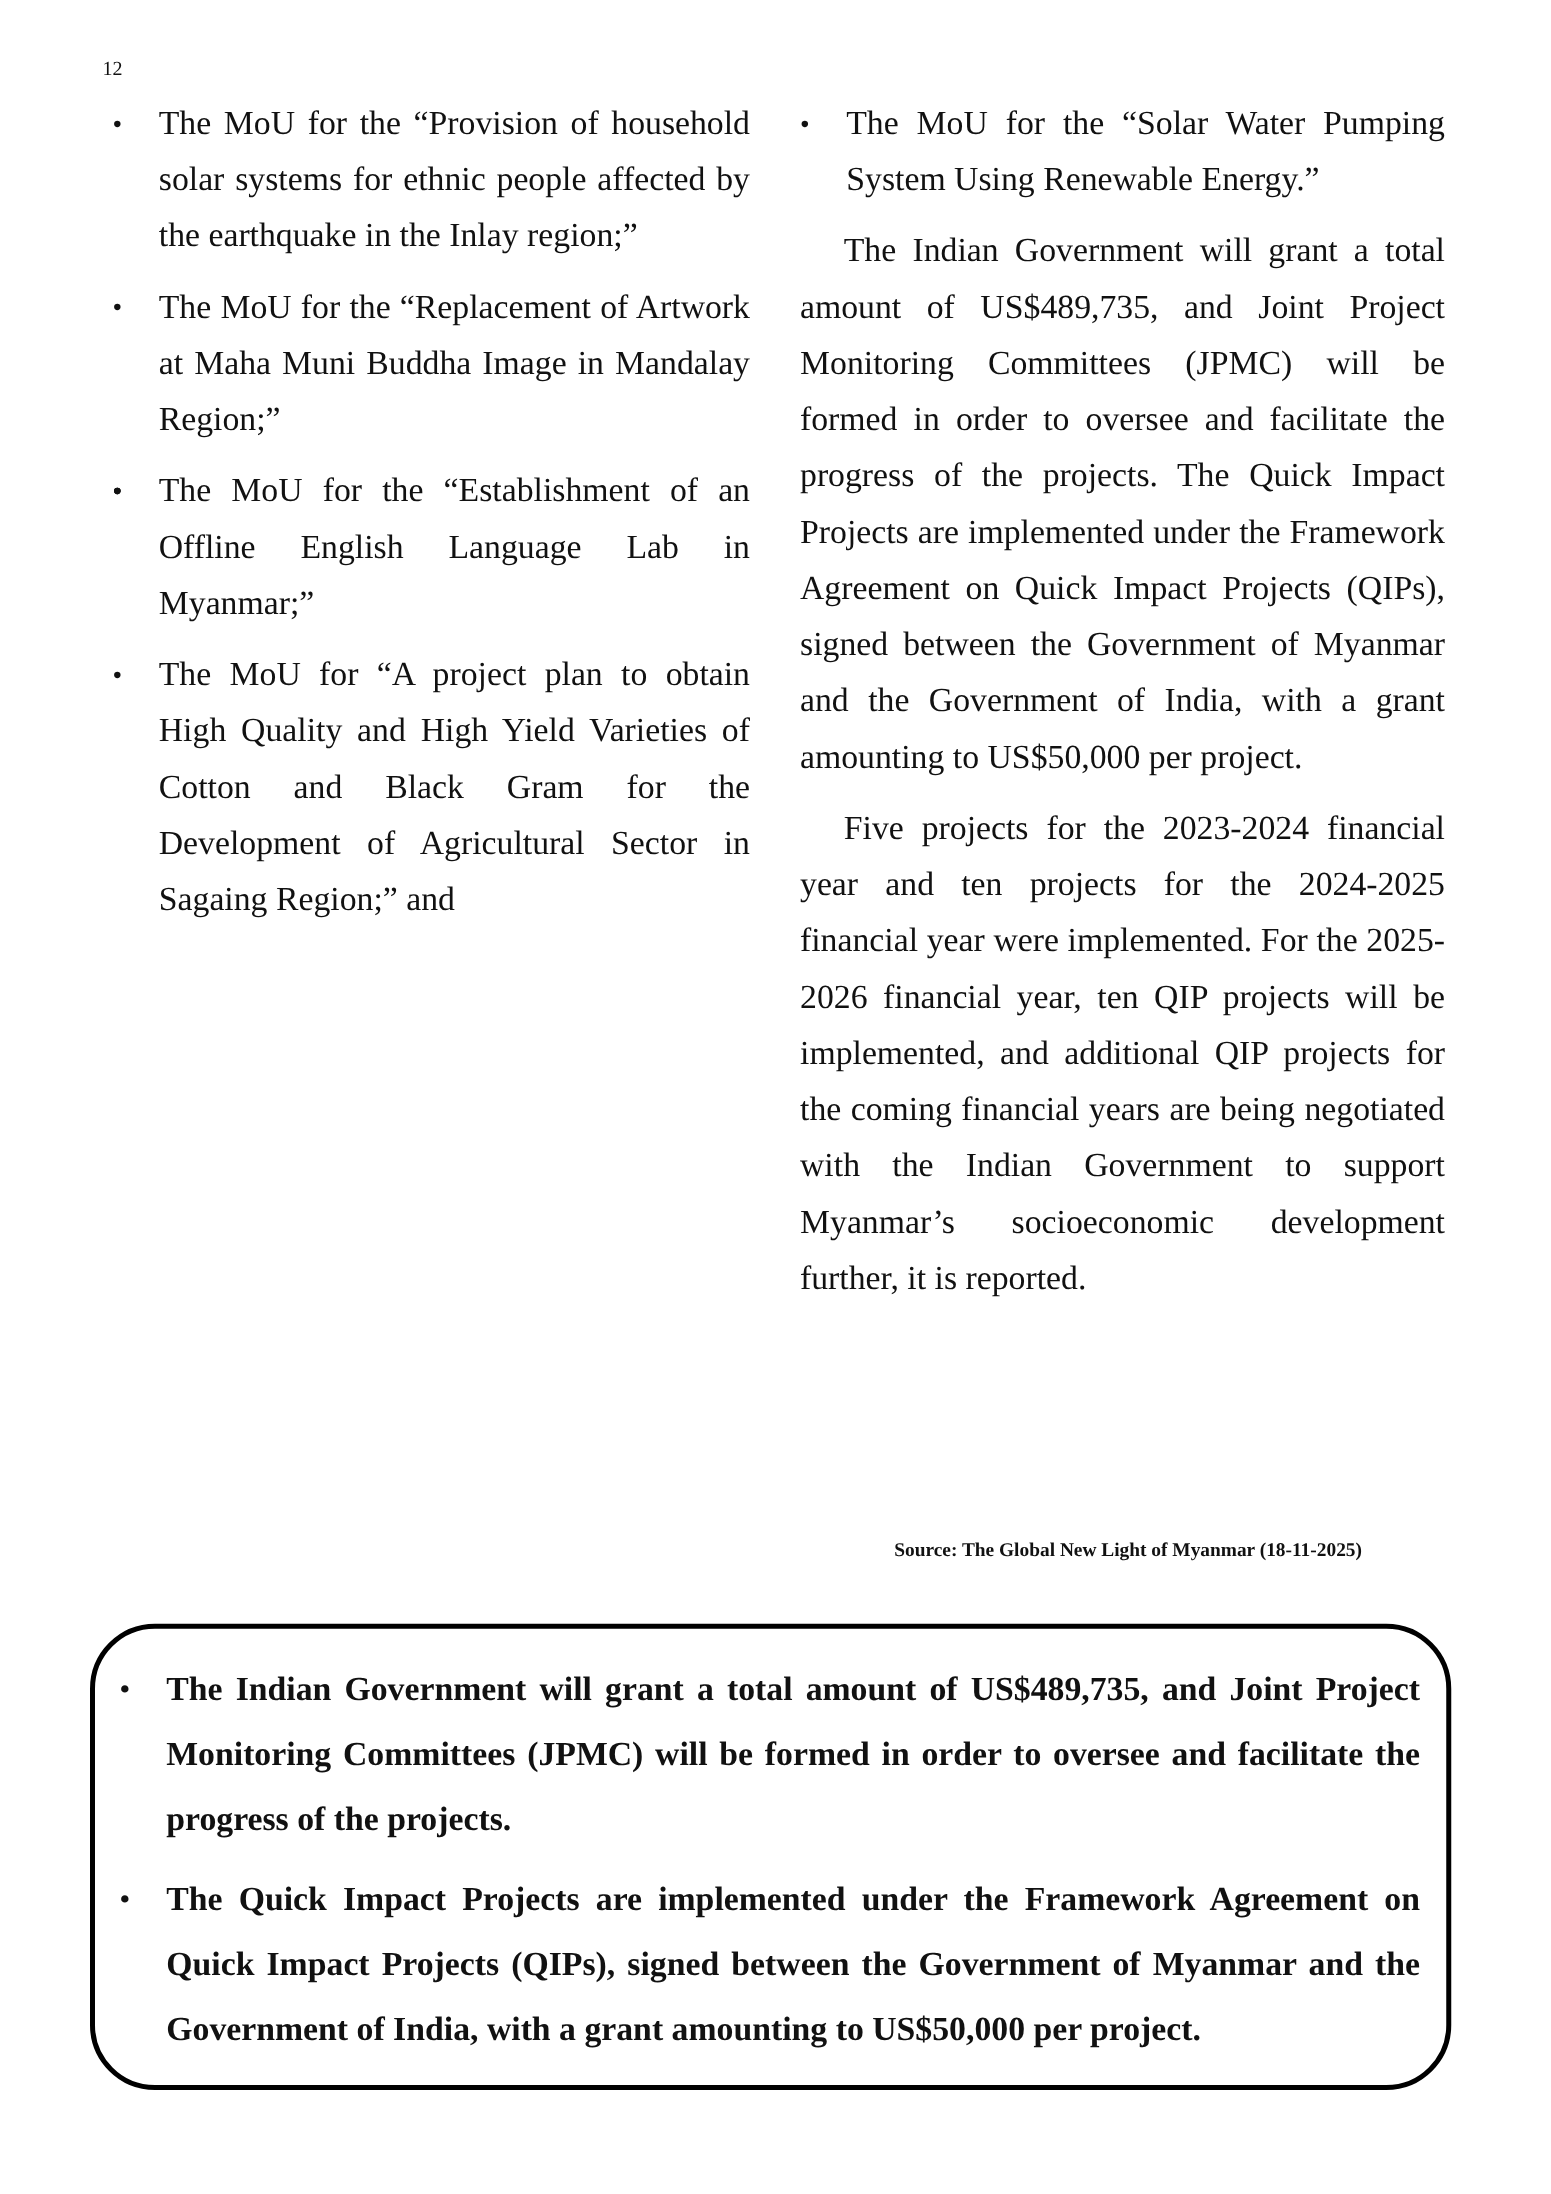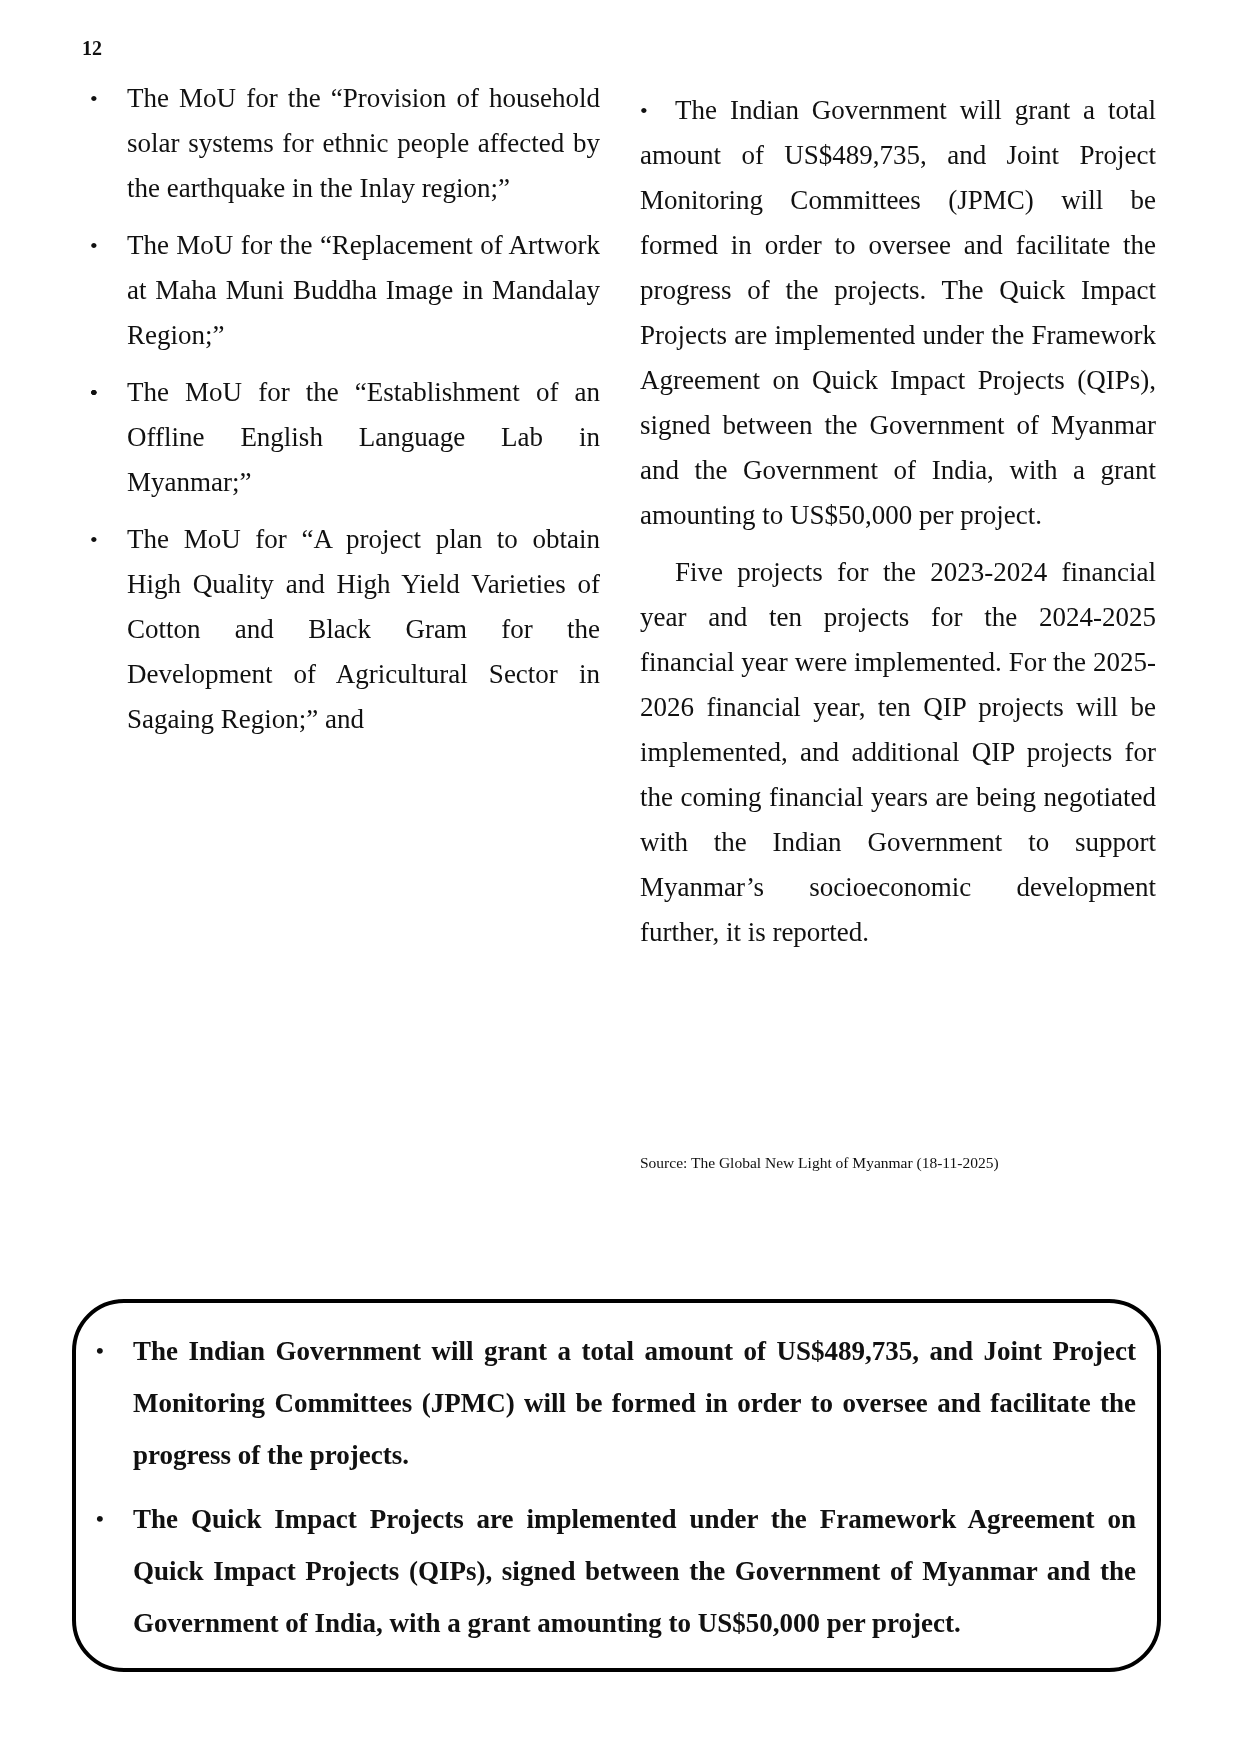--- a/index.html
+++ b/index.html
@@ -1,44 +1,44 @@
 <!DOCTYPE html>
 <html><head>
 <meta charset="utf-8">
 <style>
   html, body { margin: 0; padding: 0; background: #ffffff; }
   body {
     width: 1241px; height: 1755px; position: relative; overflow: hidden;
     font-family: "Liberation Serif", "DejaVu Serif", serif; color: #111;
   }
   .page-number {
-    position: absolute; left: 82px; top: 37px;
-    font-weight: bold; font-size: 20px;
+    position: absolute; left: 82px; top: 47px;
+    font-weight: normal; font-size: 16px;
   }
   .col {
     position: absolute; top: 76px;
     font-size: 27px; line-height: 45px;
   }
   .col-left { left: 90px; width: 510px; }
   .col-right { left: 640px; width: 516px; }
   ul.bullets { list-style: none; margin: 0; padding: 0; }
   ul.bullets li {
     position: relative; padding-left: 37px; margin: 0 0 12px 0;
     text-align: justify; text-justify: inter-word;
   }
   ul.bullets li .dot {
     position: absolute; left: 0; top: 0; font-size: 22px; line-height: 45px;
   }
   .col-right ul.bullets li { padding-left: 37px; }
   .para {
     margin: 0 0 12px 0; text-indent: 35px; text-align: justify;
   }
   .source {
-    position: absolute; left: 640px; width: 525px; top: 1154px;
-    text-align: left; font-weight: normal; font-size: 15.5px;
+    position: absolute; left: 640px; width: 525px; top: 1232px;
+    text-align: center; font-weight: bold; font-size: 15.5px;
   }
   .box {
     position: absolute; left: 72px; top: 1299px;
     width: 1089px; height: 373px;
     border: 4px solid #000; border-radius: 52px;
     box-sizing: border-box;
   }
   .box ul { list-style: none; margin: 0; padding: 0; position: absolute; left: 20px; top: 22px; width: 1040px; }
   .box li {
     position: relative; padding-left: 37px; margin-bottom: 12px;
@@ -58,21 +58,21 @@
     <li><span class="dot">•</span><span>The MoU for the “Replacement of Artwork at Maha Muni Buddha Image in Mandalay Region;”</span></li>
     <li><span class="dot">•</span></li>
     <li><span class="dot">•</span></li>
     <li><span class="dot">•</span><span>The MoU for the “Establishment of an Offline English Language Lab in Myanmar;”</span></li>
     <li><span class="dot">•</span><span>The MoU for “A project plan to obtain High Quality and High Yield Varieties of Cotton and Black Gram for the Development of Agricultural Sector in Sagaing Region;” and</span></li>
   </ul>
 </div>
 
 <div class="col col-right">
   <ul class="bullets">
-    <li><span class="dot">•</span></li>
+    <li><span class="dot">•</span><span>The MoU for the “Solar Water Pumping System Using Renewable Energy.”</span></li>
   </ul>
   <p class="para">The Indian Government will grant a total amount of US$489,735, and Joint Project Monitoring Committees (JPMC) will be formed in order to oversee and facilitate the progress of the projects. The Quick Impact Projects are implemented under the Framework Agreement on Quick Impact Projects (QIPs), signed between the Government of Myanmar and the Government of India, with a grant amounting to US$50,000 per project.</p>
   <p class="para">Five projects for the 2023-2024 financial year and ten projects for the 2024-2025 financial year were implemented. For the 2025-2026 financial year, ten QIP projects will be implemented, and additional QIP projects for the coming financial years are being negotiated with the Indian Government to support Myanmar’s socioeconomic development further, it is reported.</p>
 </div>
 
 <div class="source">Source: The Global New Light of Myanmar (18-11-2025)</div>
 
 <div class="box">
   <ul>
     <li><span class="dot">•</span><span>The Indian Government will grant a total amount of US$489,735, and Joint Project Monitoring Committees (JPMC) will be formed in order to oversee and facilitate the progress of the projects.</span></li>

